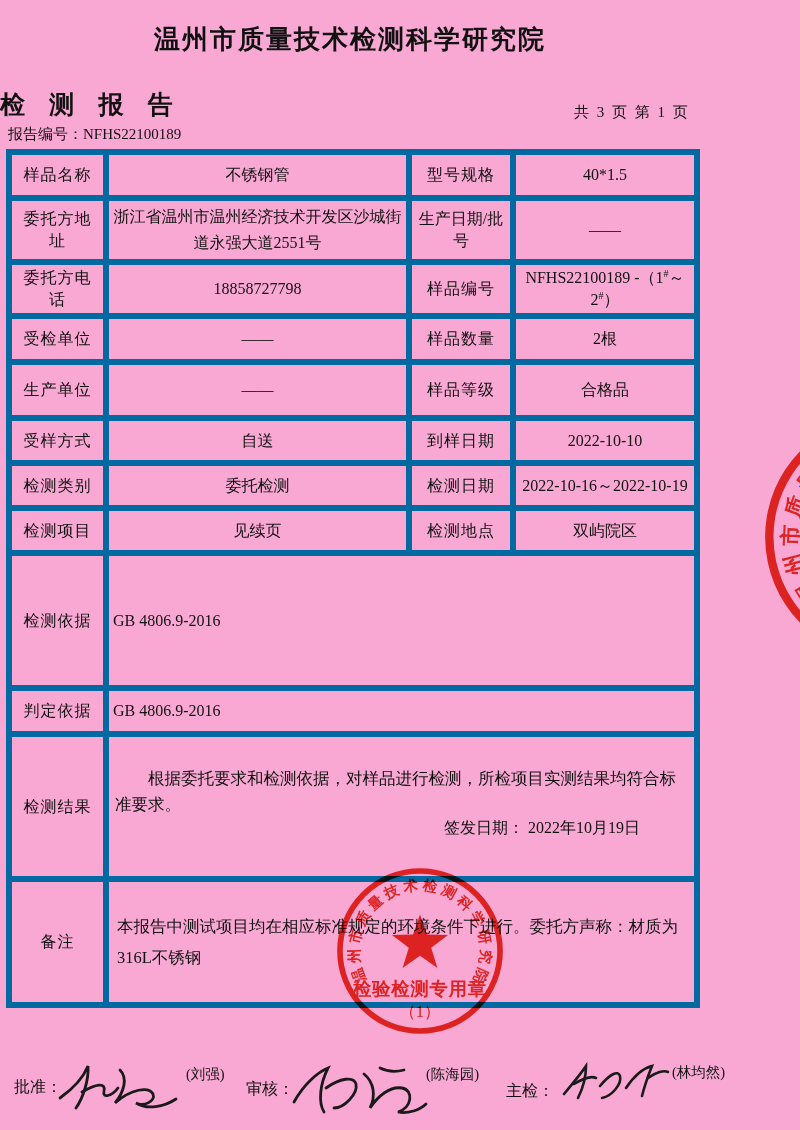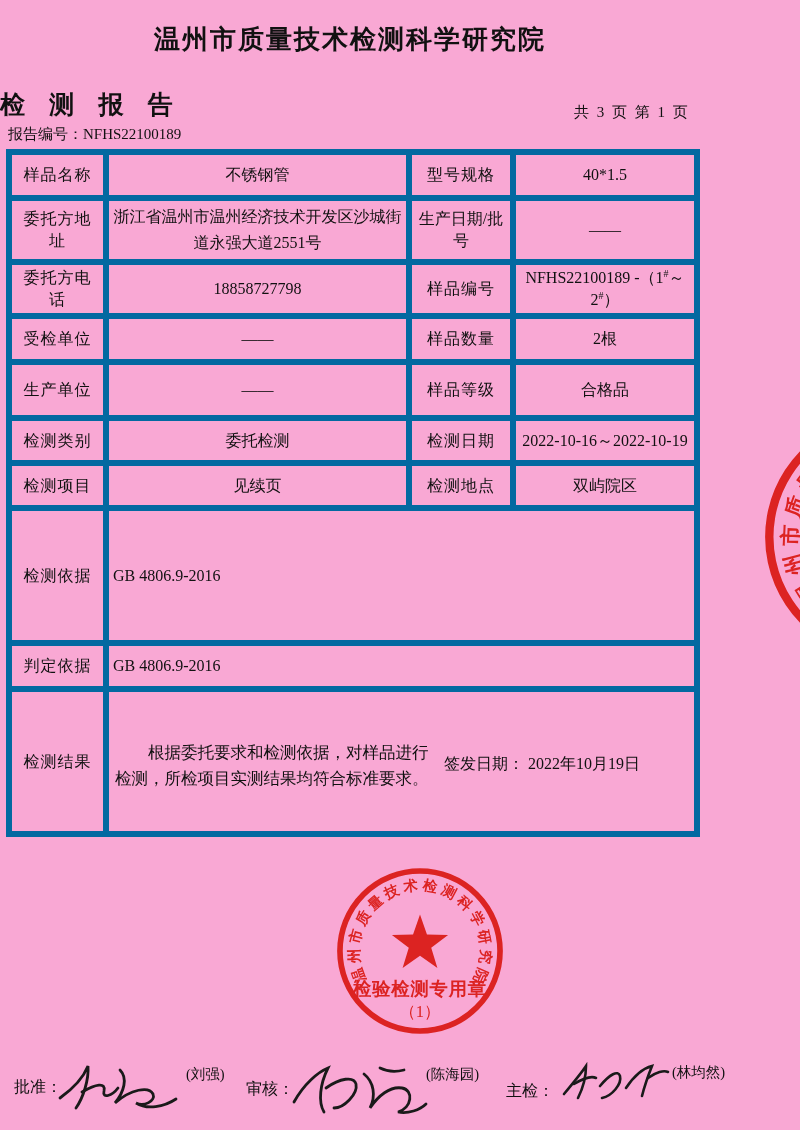--- a/index.html
+++ b/index.html
@@ -39,21 +39,21 @@
     vertical-align: middle;
     padding: 2px 4px;
     overflow: hidden;
   }
   td.lbl { text-align: center; letter-spacing: 1px; }
   td.val { text-align: center; }
   td.val-sm { text-align: center; font-size: 14px; letter-spacing: 0; padding: 2px 1px; white-space: nowrap; }
   td.val-wrap { text-align: center; font-size: 15px; line-height: 1.7; padding: 2px 6px; margin-left: 36px; }
   td.val-left { text-align: left; padding-left: 9px; margin-top: 28px; }
   sup.hash { font-size: 10px; vertical-align: super; }
-  .result-cell { height: 100%; display: flex; flex-direction: row; padding: 8px 6px 0 6px; }
+  .result-cell { height: 100%; display: flex; flex-direction: column; padding: 8px 6px 0 6px; }
   .result-text { text-align: left; text-indent: 2em; line-height: 1.55; font-size: 16.5px; }
   .sign-line { margin-top: auto; align-self: flex-end; padding: 0 48px 16px 0; font-size: 16px; white-space: nowrap; }
   .remark-cell { display: flex; align-items: center; height: 100%; padding: 4px 14px 4px 8px; }
   .remark-text { text-align: left; line-height: 1.9; font-size: 16.5px; }
   
   .stamp { position: absolute; mix-blend-mode: multiply; opacity: 0.93; z-index: 6; pointer-events: none; }
   .stamp-main { top: 864px; left: 333px; }
   .stamp-side { top: 408px; left: 759px; transform: rotate(-12deg); }
   
   .foot-item { position: absolute; font-size: 16px; white-space: nowrap; }
@@ -102,20 +102,26 @@
         <td class="lbl">样品数量</td>
         <td class="val">2根</td>
       </tr>
       <tr style="height:56px">
         <td class="lbl">生产单位</td>
         <td class="val">——</td>
         <td class="lbl">样品等级</td>
         <td class="val">合格品</td>
       </tr>
       <tr style="height:45px">
+        <td class="lbl">受样方式</td>
+        <td class="val">自送</td>
+        <td class="lbl">到样日期</td>
+        <td class="val">2022-10-10</td>
+      </tr>
+      <tr style="height:45px">
         <td class="lbl">检测类别</td>
         <td class="val">委托检测</td>
         <td class="lbl">检测日期</td>
         <td class="val-sm">2022-10-16～2022-10-19</td>
       </tr>
       <tr style="height:45px">
         <td class="lbl">检测项目</td>
         <td class="val">见续页</td>
         <td class="lbl">检测地点</td>
         <td class="val">双屿院区</td>
@@ -128,20 +134,28 @@
         <td class="lbl">判定依据</td>
         <td class="val-left" colspan="3">GB 4806.9-2016</td>
       </tr>
       <tr style="height:145px">
         <td class="lbl">检测结果</td>
         <td colspan="3" style="padding:0">
           <div class="result-cell">
             <div class="result-text">根据委托要求和检测依据，对样品进行检测，所检项目实测结果均符合标准要求。</div>
             <div class="sign-line"><span>签发日期：</span> <span>2022年10月19日</span></div>
           </div>
+        </td>
+      </tr>
+      <tr style="height:126px">
+        <td class="lbl">备注</td>
+        <td colspan="3" style="padding:0">
+          <div class="remark-cell">
+              <div class="remark-text">本报告中测试项目均在相应标准规定的环境条件下进行。委托方声称：材质为316L不锈钢</div>
+            </div>
         </td>
       </tr>
     </tbody>
   </table>
 
   <svg class="stamp stamp-main" width="174" height="174" viewBox="0 0 200 200">
     <circle cx="100" cy="100" r="92" fill="none" stroke-width="6.5" stroke="#e02417"></circle>
     <path id="arcA" d="M 39.4 135 A 70 70 0 1 1 160.6 135" fill="none"></path>
     <text font-size="16.5" font-weight="bold" style="letter-spacing:4.5px" fill="#e02417">
       <textPath href="#arcA" startOffset="2">温州市质量技术检测科学研究院</textPath>

